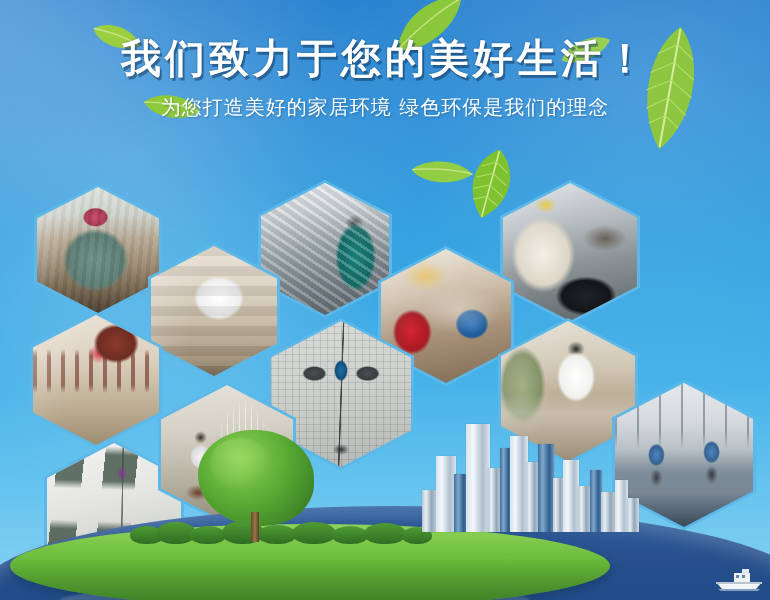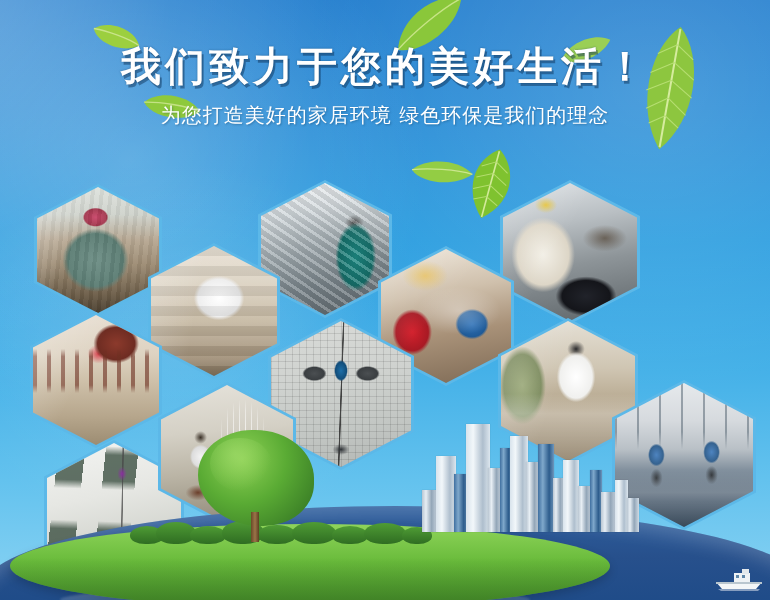--- a/index.html
+++ b/index.html
@@ -17,21 +17,21 @@
     background:radial-gradient(ellipse at center,rgba(255,255,255,.22) 0%,rgba(255,255,255,0) 68%);}
   .glow-b{left:300px;top:-220px;width:700px;height:620px;
     background:radial-gradient(ellipse at center,rgba(255,255,255,.16) 0%,rgba(255,255,255,0) 70%);}
   .glow-c{left:-60px;top:160px;width:480px;height:380px;
     background:radial-gradient(ellipse at center,rgba(255,255,255,.12) 0%,rgba(255,255,255,0) 70%);}
   .ray{position:absolute;left:-120px;top:-40px;width:560px;height:520px;
     background:radial-gradient(circle at 10% 8%,rgba(255,255,255,.28) 0%,rgba(255,255,255,.05) 34%,rgba(255,255,255,0) 58%);
     pointer-events:none;}
 
   
-  .head-wrap{position:absolute;left:0;top:8px;width:770px;text-align:center;z-index:40;}
+  .head-wrap{position:absolute;left:0;top:0;width:770px;text-align:center;z-index:40;}
   .headline{
     margin:0;padding:36px 0 0 0;
     font-size:40px;line-height:1.1;font-weight:bold;color:#ffffff;
     letter-spacing:4px;
     text-shadow:2px 3px 0 rgba(10,45,80,.45), 0 0 2px rgba(10,45,80,.5);
     font-family:"DejaVu Sans","Liberation Sans",sans-serif;
   }
   .subline{
     margin:0;padding:14px 0 0 0;
     font-size:20px;color:#ffffff;letter-spacing:1px;font-weight:normal;

